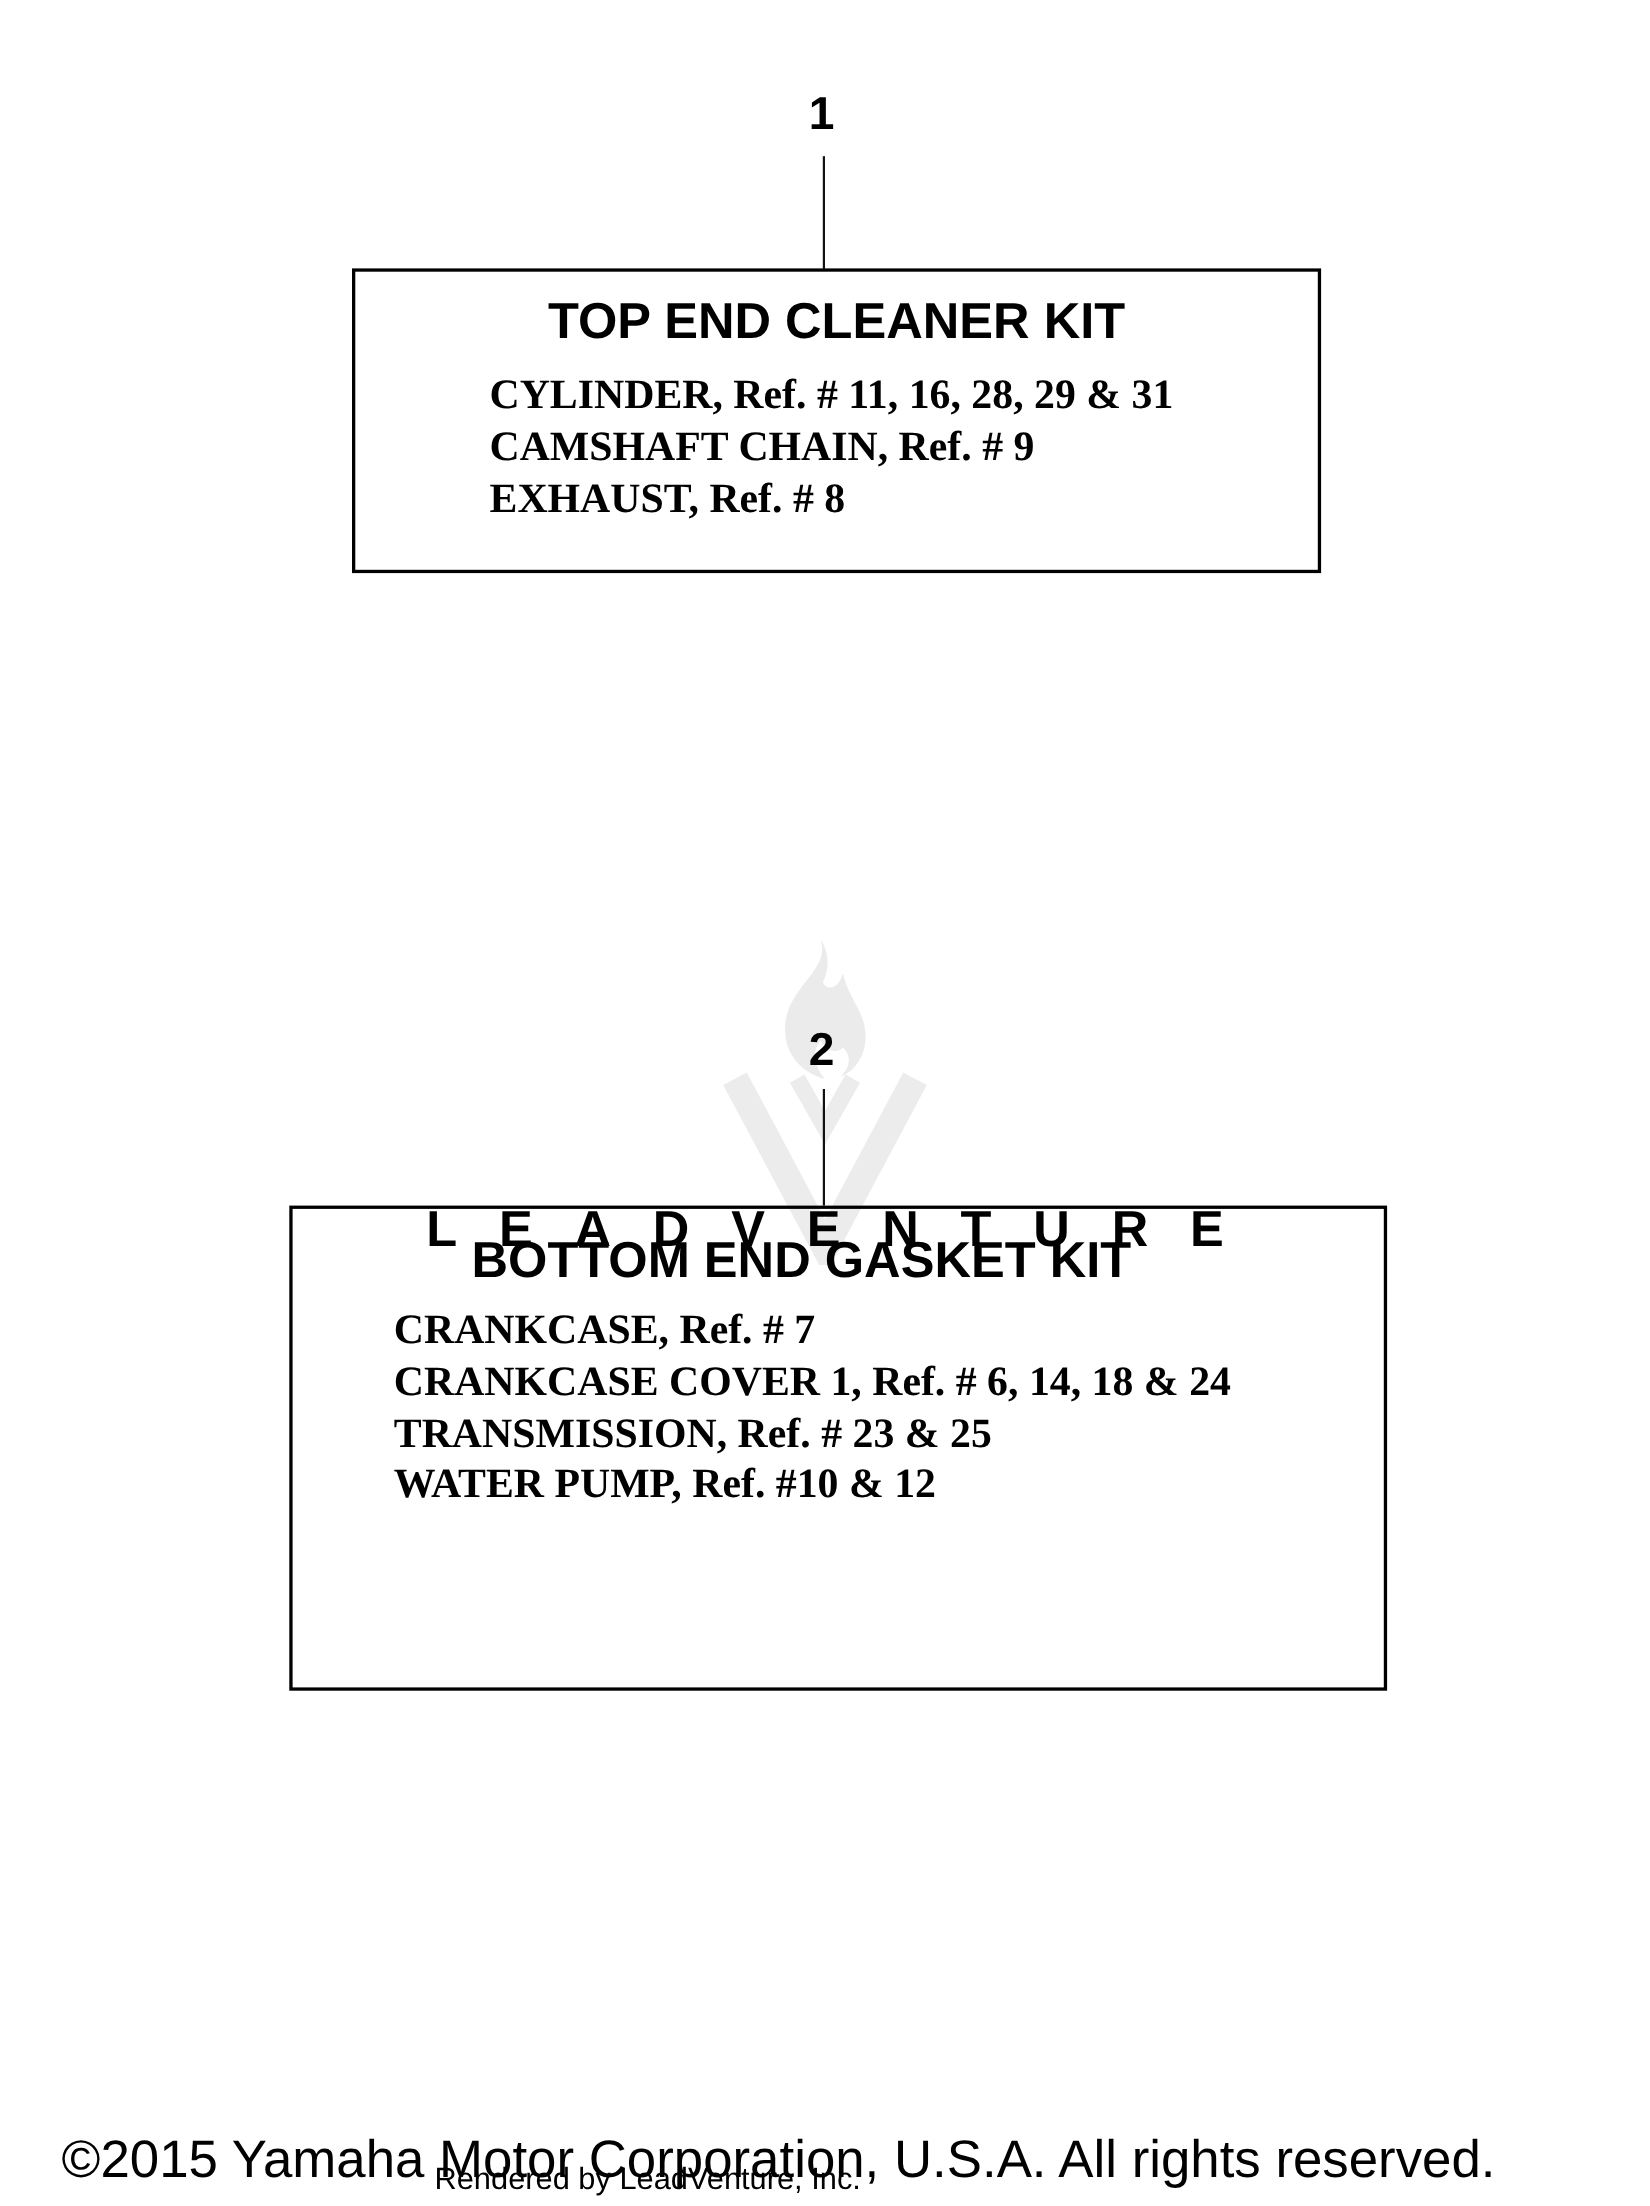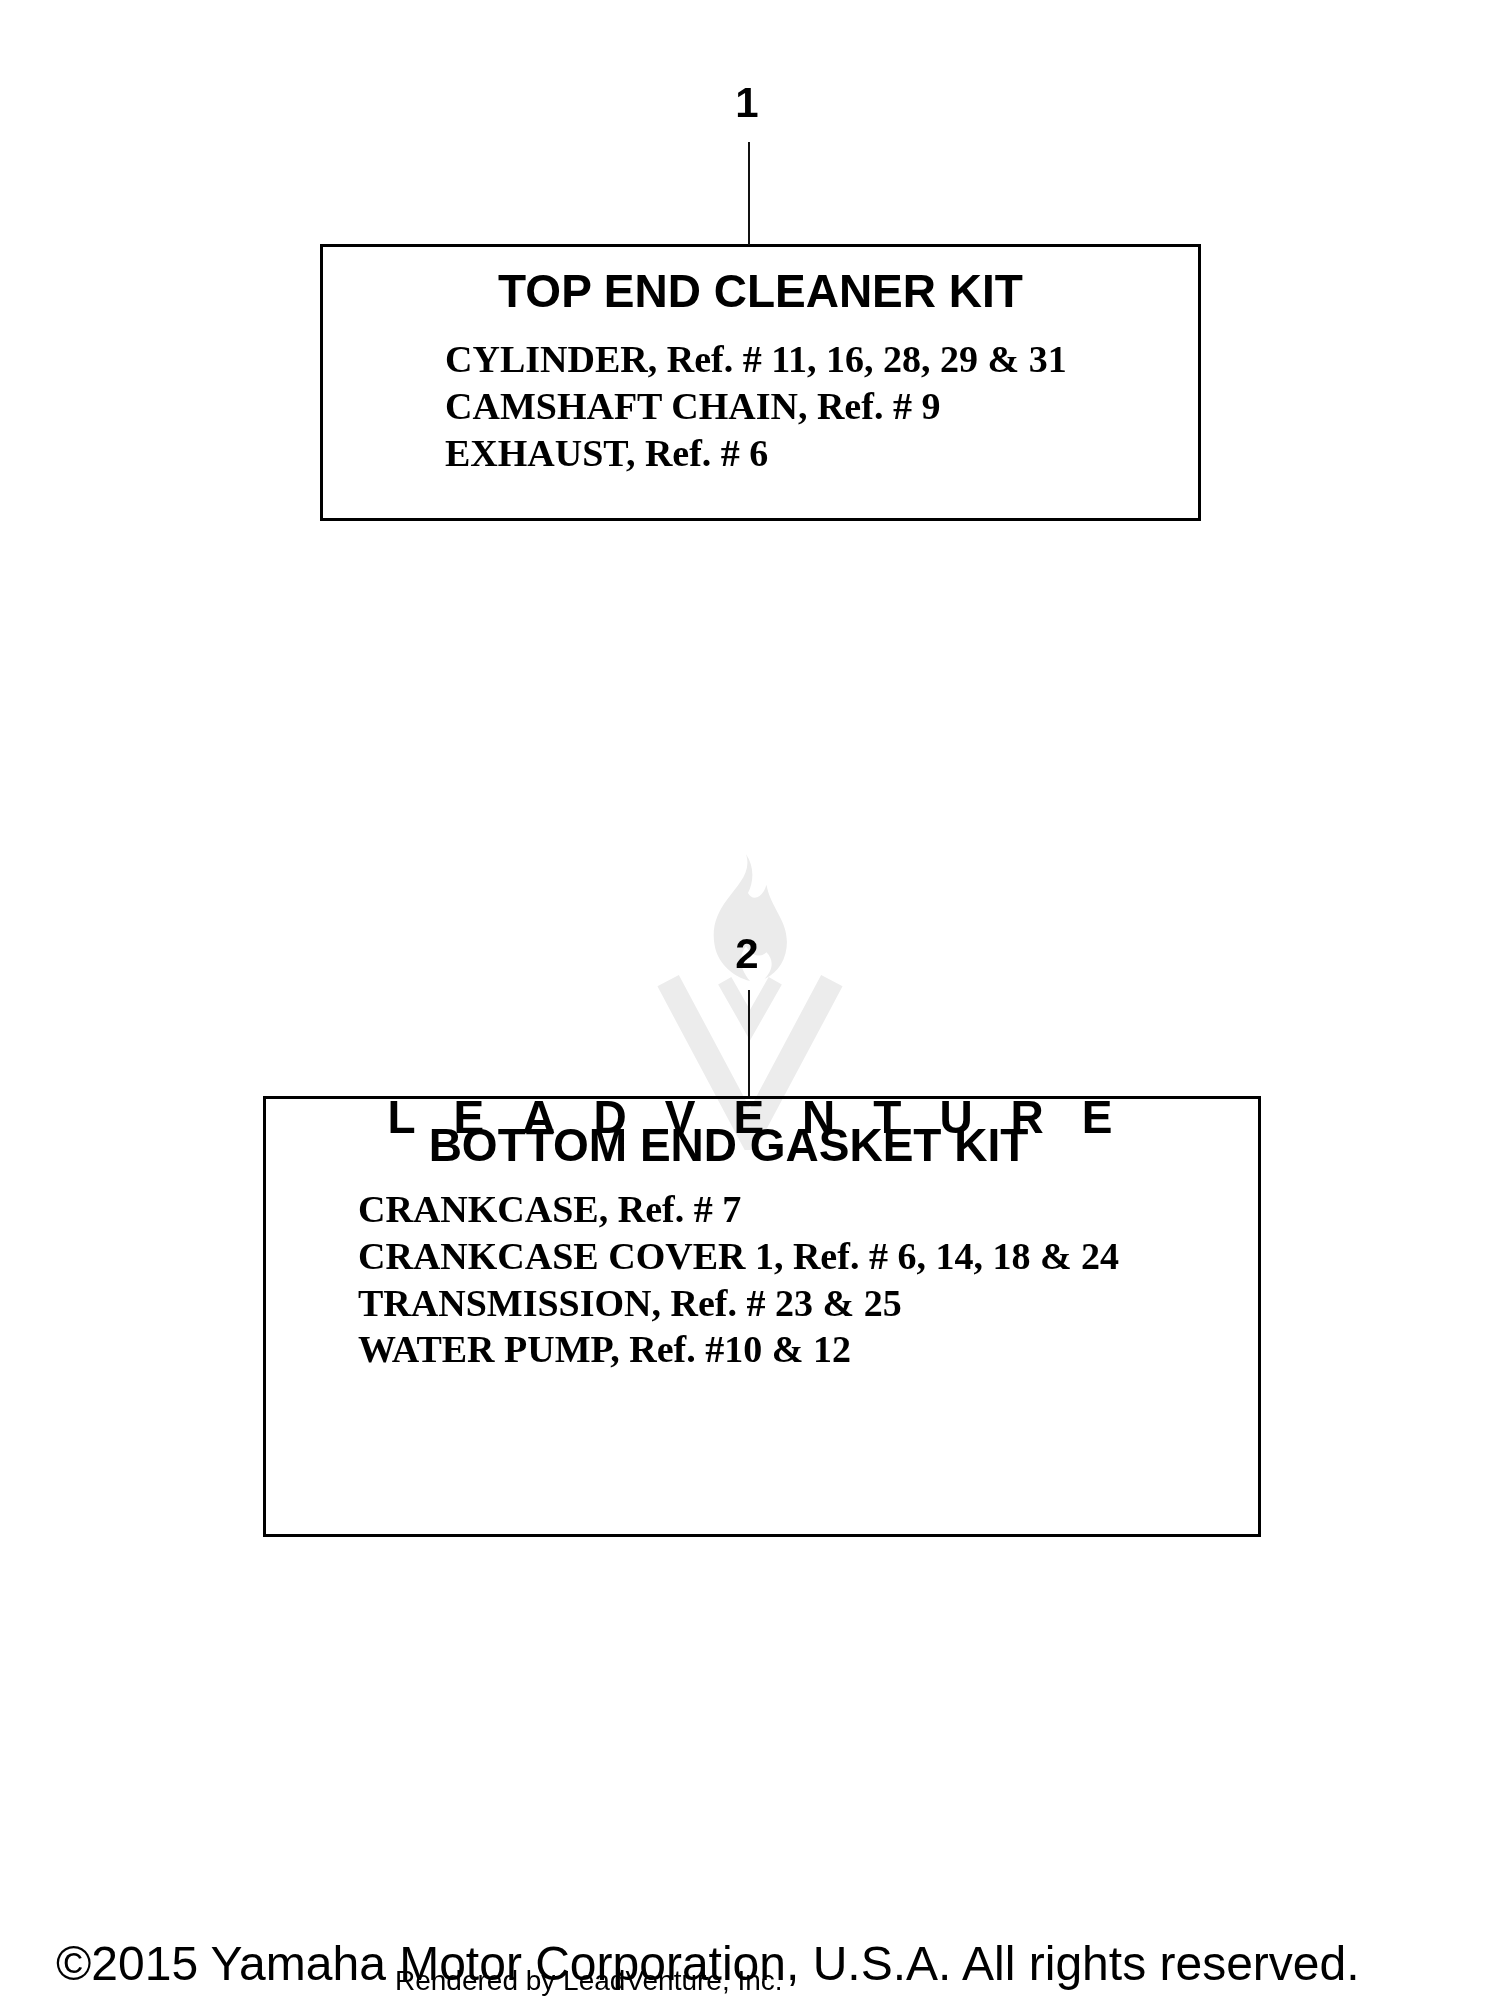--- a/index.html
+++ b/index.html
@@ -116,21 +116,21 @@
 <div class="abs wm wm-brand">LEADVENTURE</div>
 
 <div id="label1" class="abs callout-label">1</div>
 <div id="leader1" class="abs leader"></div>
 
 <div id="box1" class="abs kit-box"></div>
 <div id="box1-title" class="abs kit-title">TOP END CLEANER KIT</div>
 <div id="box1-lines" class="abs kit-lines">
   <div>CYLINDER, Ref. # 11, 16, 28, 29 &amp; 31</div>
   <div>CAMSHAFT CHAIN, Ref. # 9</div>
-  <div>EXHAUST, Ref. # 6</div>
+  <div>EXHAUST, Ref. # 8</div>
 </div>
 
 <div id="label2" class="abs callout-label">2</div>
 <div id="leader2" class="abs leader"></div>
 
 <div id="box2" class="abs kit-box"></div>
 <div id="box2-title" class="abs kit-title">BOTTOM END GASKET KIT</div>
 <div id="box2-lines" class="abs kit-lines">
   <div>CRANKCASE, Ref. # 7</div>
   <div>CRANKCASE COVER 1, Ref. # 6, 14, 18 &amp; 24</div>

